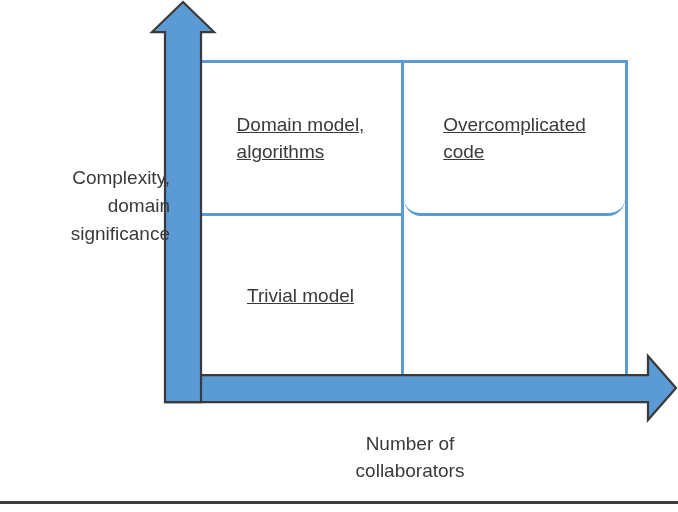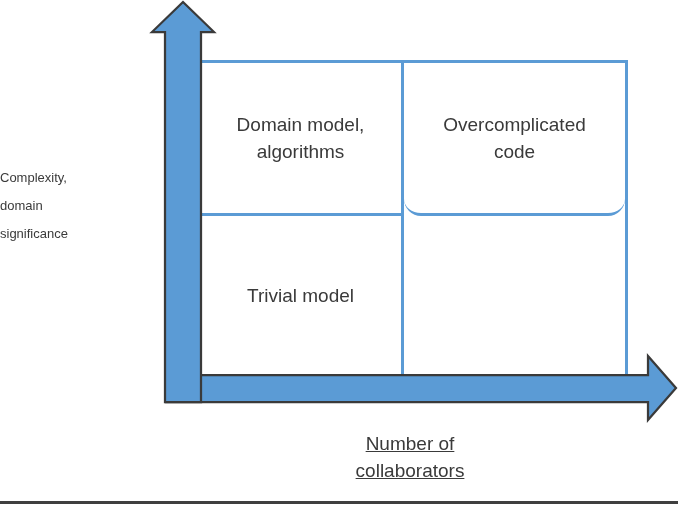--- a/index.html
+++ b/index.html
@@ -43,50 +43,49 @@
     display: grid;
     grid-template-columns: 204px 1fr;
     grid-template-rows: 153px 1fr;
     z-index: 1;
   }
   .cell {
     box-sizing: border-box;
     display: flex;
     align-items: center;
     justify-content: center;
-    text-align: center;
     white-space: pre-line;
     font-size: 19px;
     line-height: 27px;
     color: var(--text);
     background: var(--bg);
+    text-decoration: underline;
   }
   .cell.tl { border-right: 3px solid var(--grid-border); border-bottom: 3px solid var(--grid-border); }
   .cell.tr { border-bottom: 3px solid var(--grid-border); border-radius: 17px; }
   .cell.bl { border-right: 3px solid var(--grid-border); }
   .ylabel {
     position: absolute;
     left: 0; top: 164px;
     width: 170px;
-    text-align: left;
+    text-align: right;
     white-space: pre-line;
-    font-size: 13px;
+    font-size: 19px;
     line-height: 28px;
     z-index: 3;
   }
   .xlabel {
     position: absolute;
     left: 280px; top: 430px;
     width: 260px;
     text-align: center;
     white-space: pre-line;
     font-size: 19px;
     line-height: 27px;
     z-index: 3;
-    text-decoration: underline;
   }
   .rule {
     position: absolute;
     left: 0; top: 501px;
     width: 678px; height: 3px;
     background: var(--rule);
     z-index: 3;
   }
 </style>
 </head>

